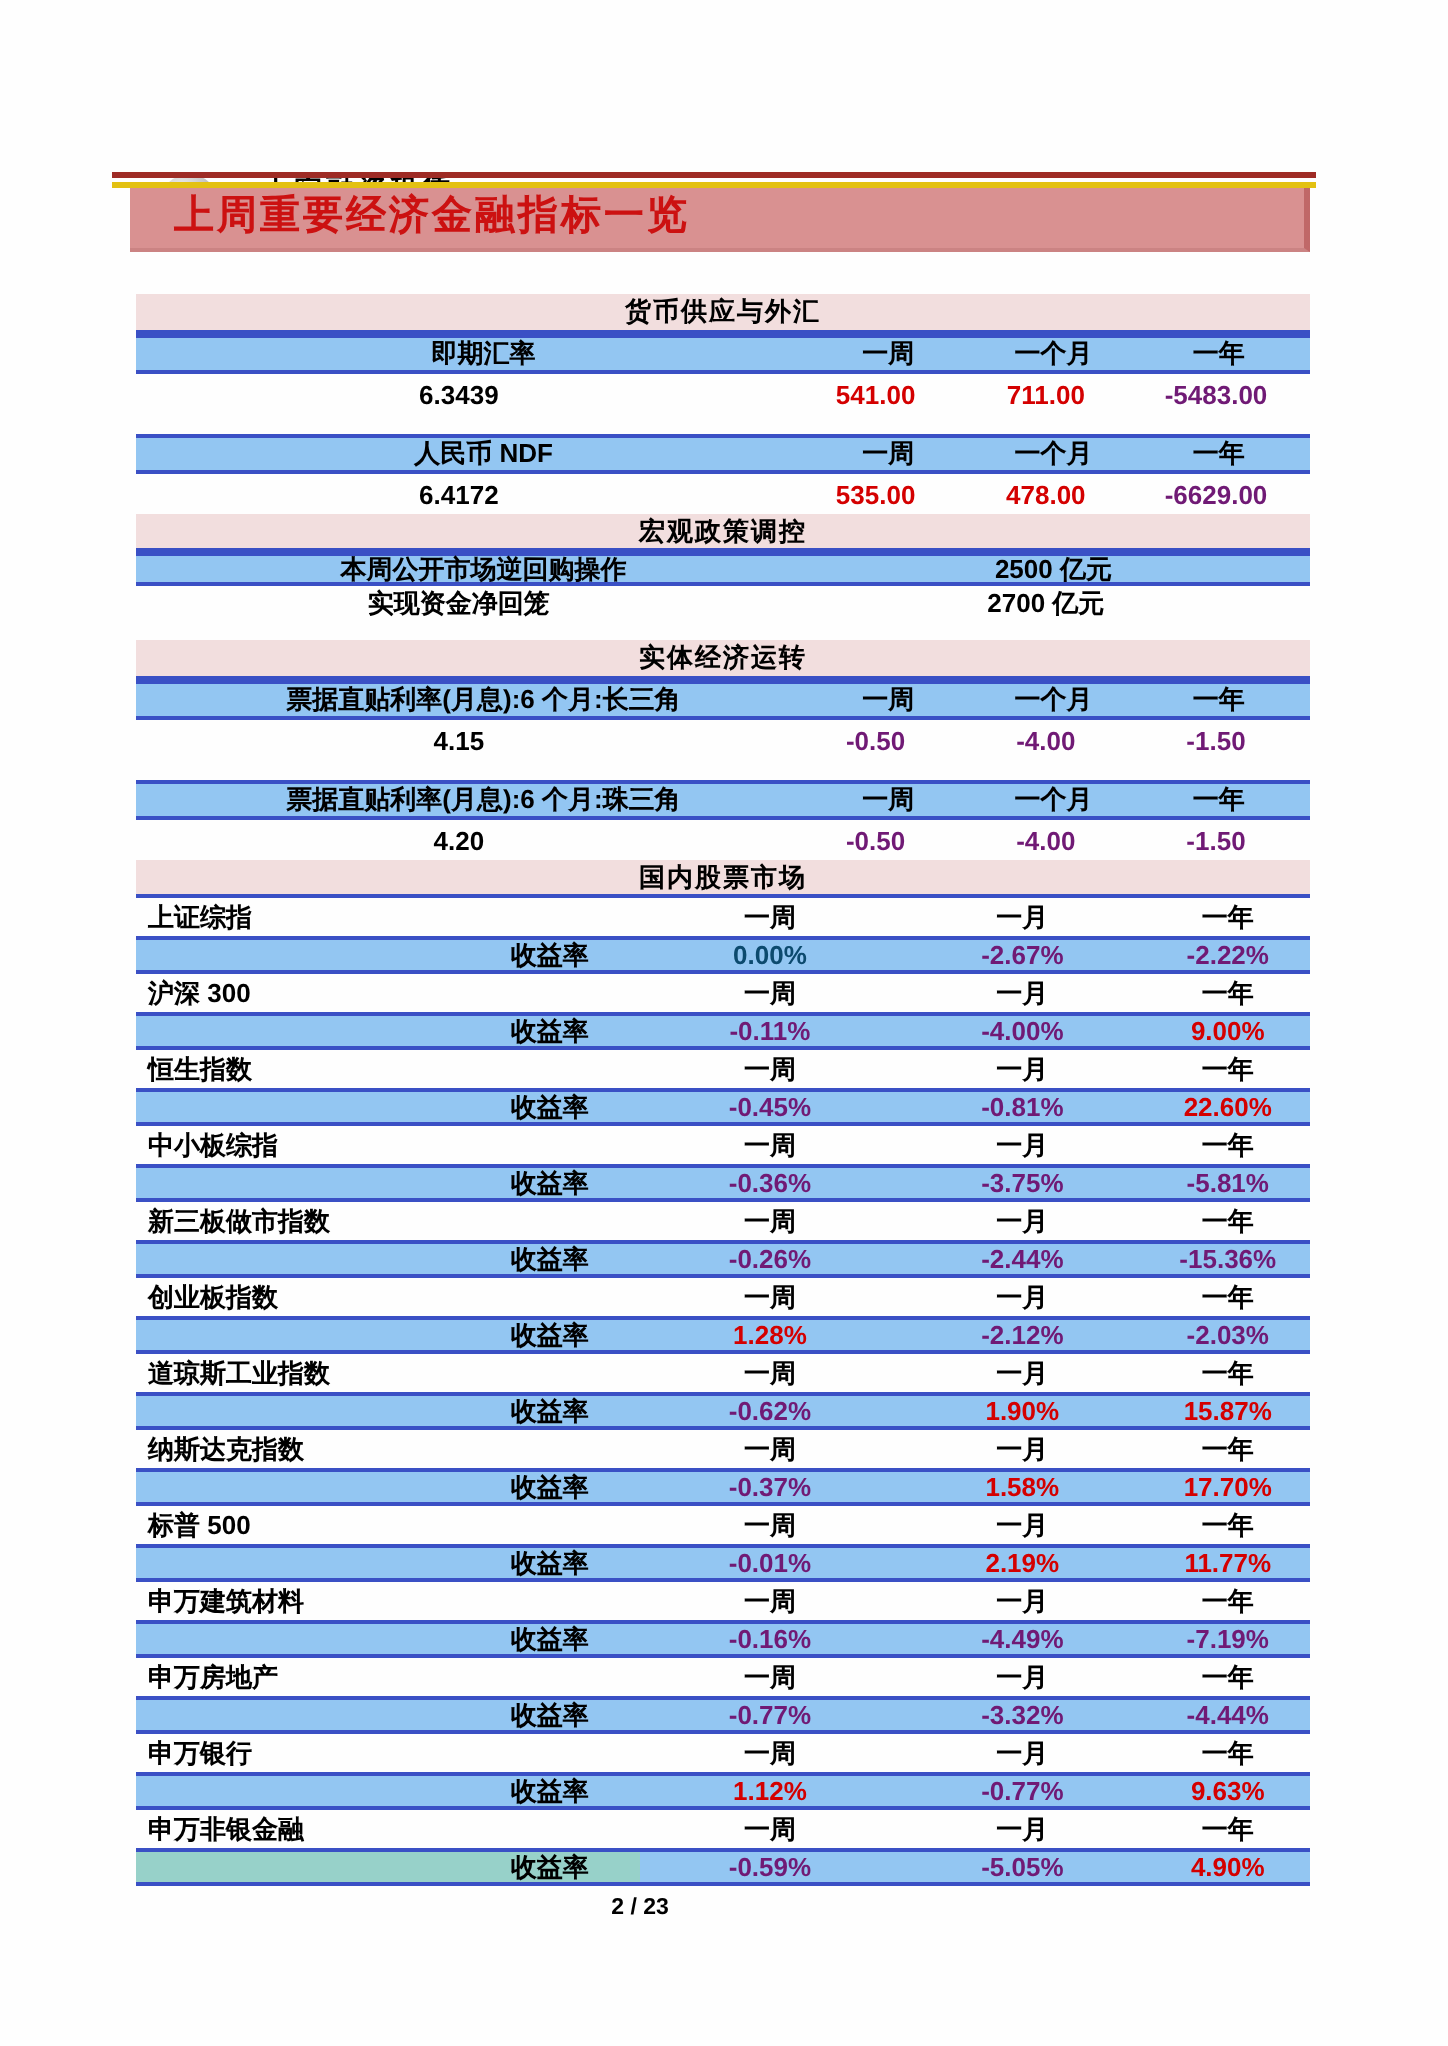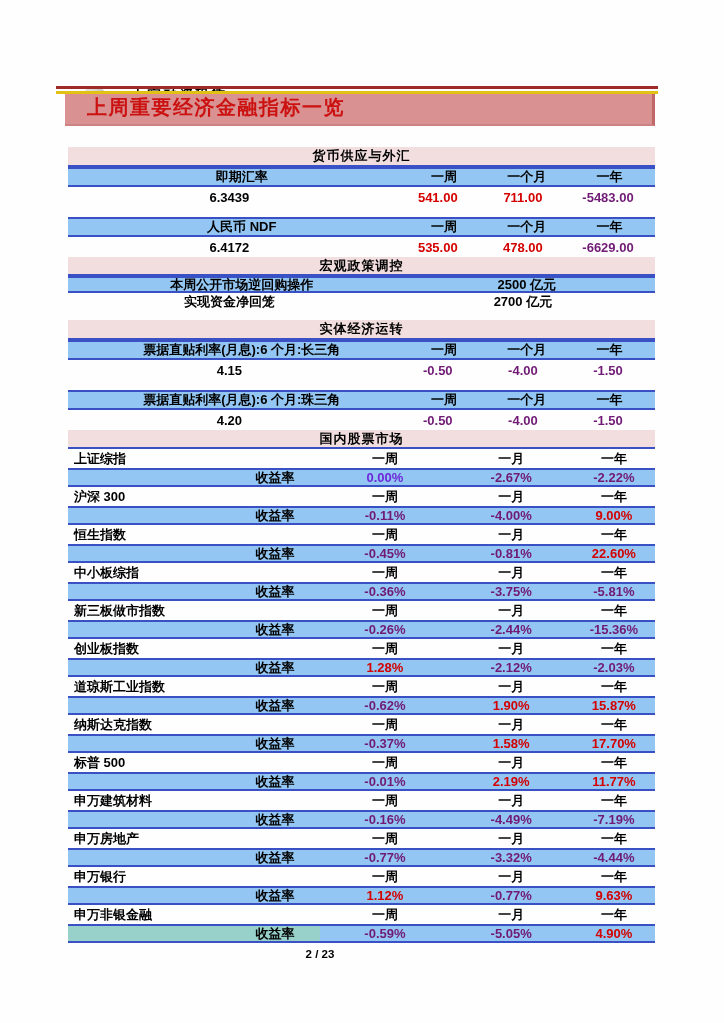--- a/index.html
+++ b/index.html
@@ -42,21 +42,21 @@
   .s3{width:21%;text-align:center;}
   .s4{width:14%;text-align:center;}
   .sname{text-align:left;padding-left:6px;box-sizing:border-box;}
   .ret-cell{text-align:right;padding-right:26px;box-sizing:border-box;height:100%;display:flex;
             align-items:center;justify-content:flex-end;}
   .ret-cell.teal{background:#97d1c9;}
 
   .gap10{height:10px;}
   .pos{color:#d40000;}
   .neg{color:#701a75;}
-  .zero{color:#6d28d9;}
+  .zero{color:#0c4a6e;}
 
   .footer{position:absolute;top:948px;left:0;width:640px;text-align:center;font-size:11.5px;}
 </style>
 </head>
 <body>
 
 <div class="page">
 
   <div class="brand">
     <div class="logo-mark">

